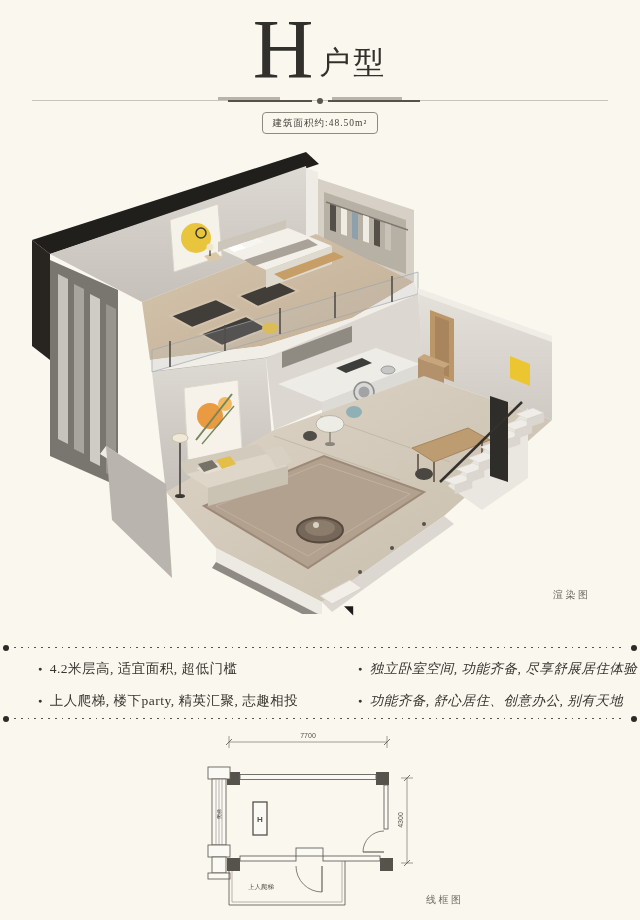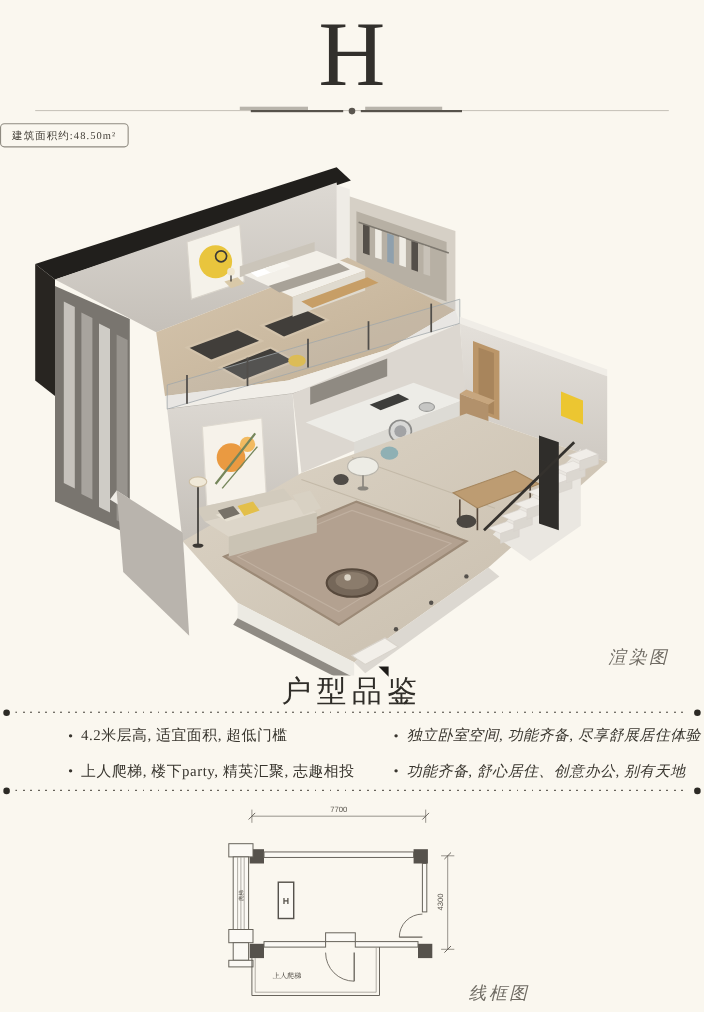--- a/index.html
+++ b/index.html
@@ -12,51 +12,52 @@
   .title-suffix{font-size:31px;color:#32302c;letter-spacing:3px;margin-left:6px;margin-bottom:6px;}
   .hdr-divider{position:absolute;top:97px;left:32px;width:576px;height:8px;}
   .hdr-divider .base{position:absolute;top:3px;left:0;width:100%;height:1px;background:#c9c5bc;}
   .hdr-divider .seg{position:absolute;height:2px;background:#56524b;top:2.5px;}
   .hdr-divider .seg.l{left:calc(50% - 92px);width:84px;}
   .hdr-divider .seg.r{left:calc(50% + 8px);width:92px;}
   .hdr-divider .lite{position:absolute;height:3px;background:#b8b4ab;top:0px;}
   .hdr-divider .lite.l{left:calc(50% - 102px);width:62px;}
   .hdr-divider .lite.r{left:calc(50% + 12px);width:70px;}
   .hdr-divider .dot{position:absolute;top:0.5px;left:calc(50% - 3px);width:6px;height:6px;border-radius:50%;background:#5a564f;}
-  .badge-row{position:absolute;top:112px;left:0;width:640px;text-align:left;}
+  .badge-row{position:absolute;top:112px;left:0;width:640px;text-align:center;}
   .area-badge{display:inline-block;border:1px solid #8f8b81;border-radius:4px;padding:4px 10px 3px;
               font-size:9.5px;letter-spacing:1px;color:#45413a;background:transparent;}
   
-  .fig-label{position:absolute;font-size:16px;letter-spacing:2.5px;color:#6f6b63;font-style:italic;}
+  .fig-label{position:absolute;font-size:10px;letter-spacing:2.5px;color:#6f6b63;}
   
   .sec-heading{position:absolute;top:610px;left:0;width:640px;text-align:center;
                font-size:27px;letter-spacing:5px;color:#2f2d28;}
   .sec-heading .accent{position:absolute;top:-7px;left:calc(50% + 24px);font-size:12px;color:#1e1c19;letter-spacing:0;}
   .dot-rule{position:absolute;left:0;width:640px;height:7px;}
   .dot-rule .dots{position:absolute;top:2.5px;left:14px;right:14px;height:1.8px;
         background-image:repeating-linear-gradient(90deg,#56524a 0 1.7px,transparent 1.7px 6.8px);}
   .dot-rule::before,.dot-rule::after{content:"";position:absolute;top:0.5px;width:6px;height:6px;border-radius:50%;background:#2c2a25;}
   .dot-rule::before{left:3px;} .dot-rule::after{right:3px;}
   .bullet-row{position:absolute;width:640px;left:0;}
   .bullet{position:absolute;font-size:13.5px;letter-spacing:0.5px;color:#38352e;white-space:nowrap;}
   .bullet .blt{font-size:7px;vertical-align:2px;margin-right:7px;color:#38352e;}
-  .bullet.col-l{left:38px;margin-left:24px;} .bullet.col-r{left:358px;font-style:italic;}
+  .bullet.col-l{left:38px;} .bullet.col-r{left:358px;font-style:italic;}
   
   #render-svg{position:absolute;left:20px;top:144px;}
   #plan-svg{position:absolute;left:195px;top:722px;}
   .plan-txt{font-family:"Liberation Sans","DejaVu Sans",sans-serif;fill:#56524b;}
 </style>
 </head>
 <body>
 
 <div id="page">
 
   <div class="title-wrap">
     <div class="title-inner">
       <span class="title-letter">H</span>
+      <span class="title-suffix">户型</span>
     </div>
   </div>
 
   <div class="hdr-divider">
     <div class="base"></div>
     <div class="lite l"></div>
       <div class="lite r"></div>
     <div class="seg l"></div>
       <div class="seg r"></div>
     <div class="dot"></div>
@@ -234,21 +235,21 @@
       <polygon points="300,452 330,436 342,444 312,460" fill="#f2efe9" stroke="#d8d3cb" stroke-width="1"></polygon>
       <circle cx="340" cy="428" r="2" fill="#55514c"></circle>
       <circle cx="372" cy="404" r="2" fill="#55514c"></circle>
       <circle cx="404" cy="380" r="2" fill="#55514c"></circle>
     </g>
   </svg>
 
   <div class="fig-label" style="left:553px;top:588px;">渲染图</div>
 
   <div class="sec-heading">
-    <span>户型品鉴</span><span class="accent">◥</span>
+    <span class="accent">◥</span>
   </div>
 
   <div class="dot-rule" style="top:644px;">
       <div class="dots"></div>
     </div>
 
   <div class="bullet-row" style="top:660px;">
     <div class="bullet col-l"><span class="blt">●</span><span>4.2米层高, 适宜面积, 超低门槛</span></div>
     <div class="bullet col-r"><span class="blt">●</span><span>独立卧室空间, 功能齐备, 尽享舒展居住体验</span></div>
   </div>

